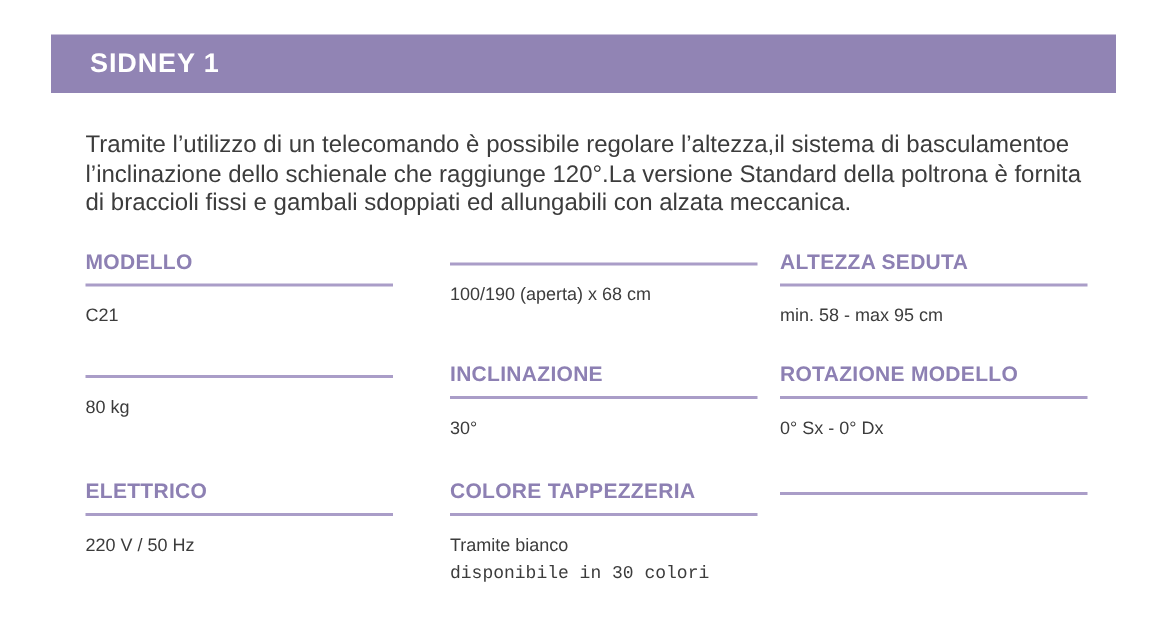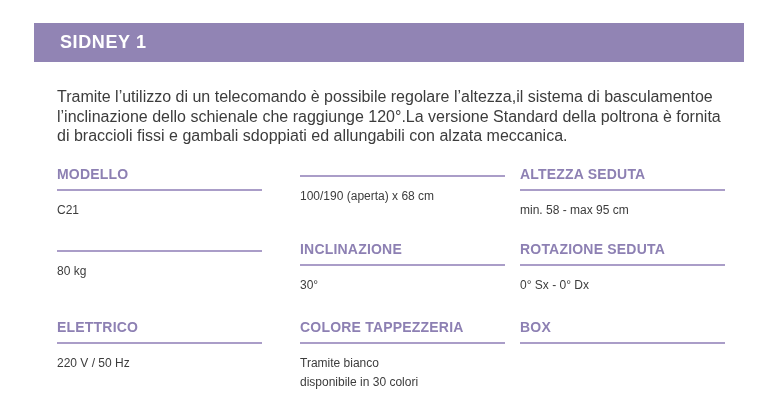--- a/index.html
+++ b/index.html
@@ -72,20 +72,21 @@
   .spec-value {
     margin-top: 10px;
     font-size: 12px;
     line-height: 1.6;
     color: var(--body-text);
   }
   .spec-value2 {
     font-size: 12px;
     line-height: 1.6;
     color: var(--body-text);
+    font-family: Liberation Mono, monospace;
   }
 </style>
 </head>
 <body>
 
 <div class="page">
 
   <div class="header-bar">
     <span class="header-title">SIDNEY 1</span>
   </div>
@@ -116,37 +117,36 @@
       <div class="spec-value">80 kg</div>
     </div>
 
     <div class="spec">
       <div class="spec-label">INCLINAZIONE</div>
       <div class="spec-rule"></div>
       <div class="spec-value">30°</div>
     </div>
 
     <div class="spec">
-      <div class="spec-label">ROTAZIONE SEDUTA</div>
+      <div class="spec-label">ROTAZIONE MODELLO</div>
       <div class="spec-rule"></div>
       <div class="spec-value">0° Sx - 0° Dx</div>
     </div>
 
     <div class="spec">
       <div class="spec-label">ELETTRICO</div>
       <div class="spec-rule"></div>
       <div class="spec-value">220 V / 50 Hz</div>
     </div>
 
     <div class="spec">
       <div class="spec-label">COLORE TAPPEZZERIA</div>
       <div class="spec-rule"></div>
       <div class="spec-value">Tramite bianco</div>
       <div class="spec-value2">disponibile in 30 colori</div>
     </div>
 
     <div class="spec">
-      <div class="spec-label">BOX</div>
       <div class="spec-rule"></div>
     </div>
 
   </div>
 </div>
 
 </body></html>

